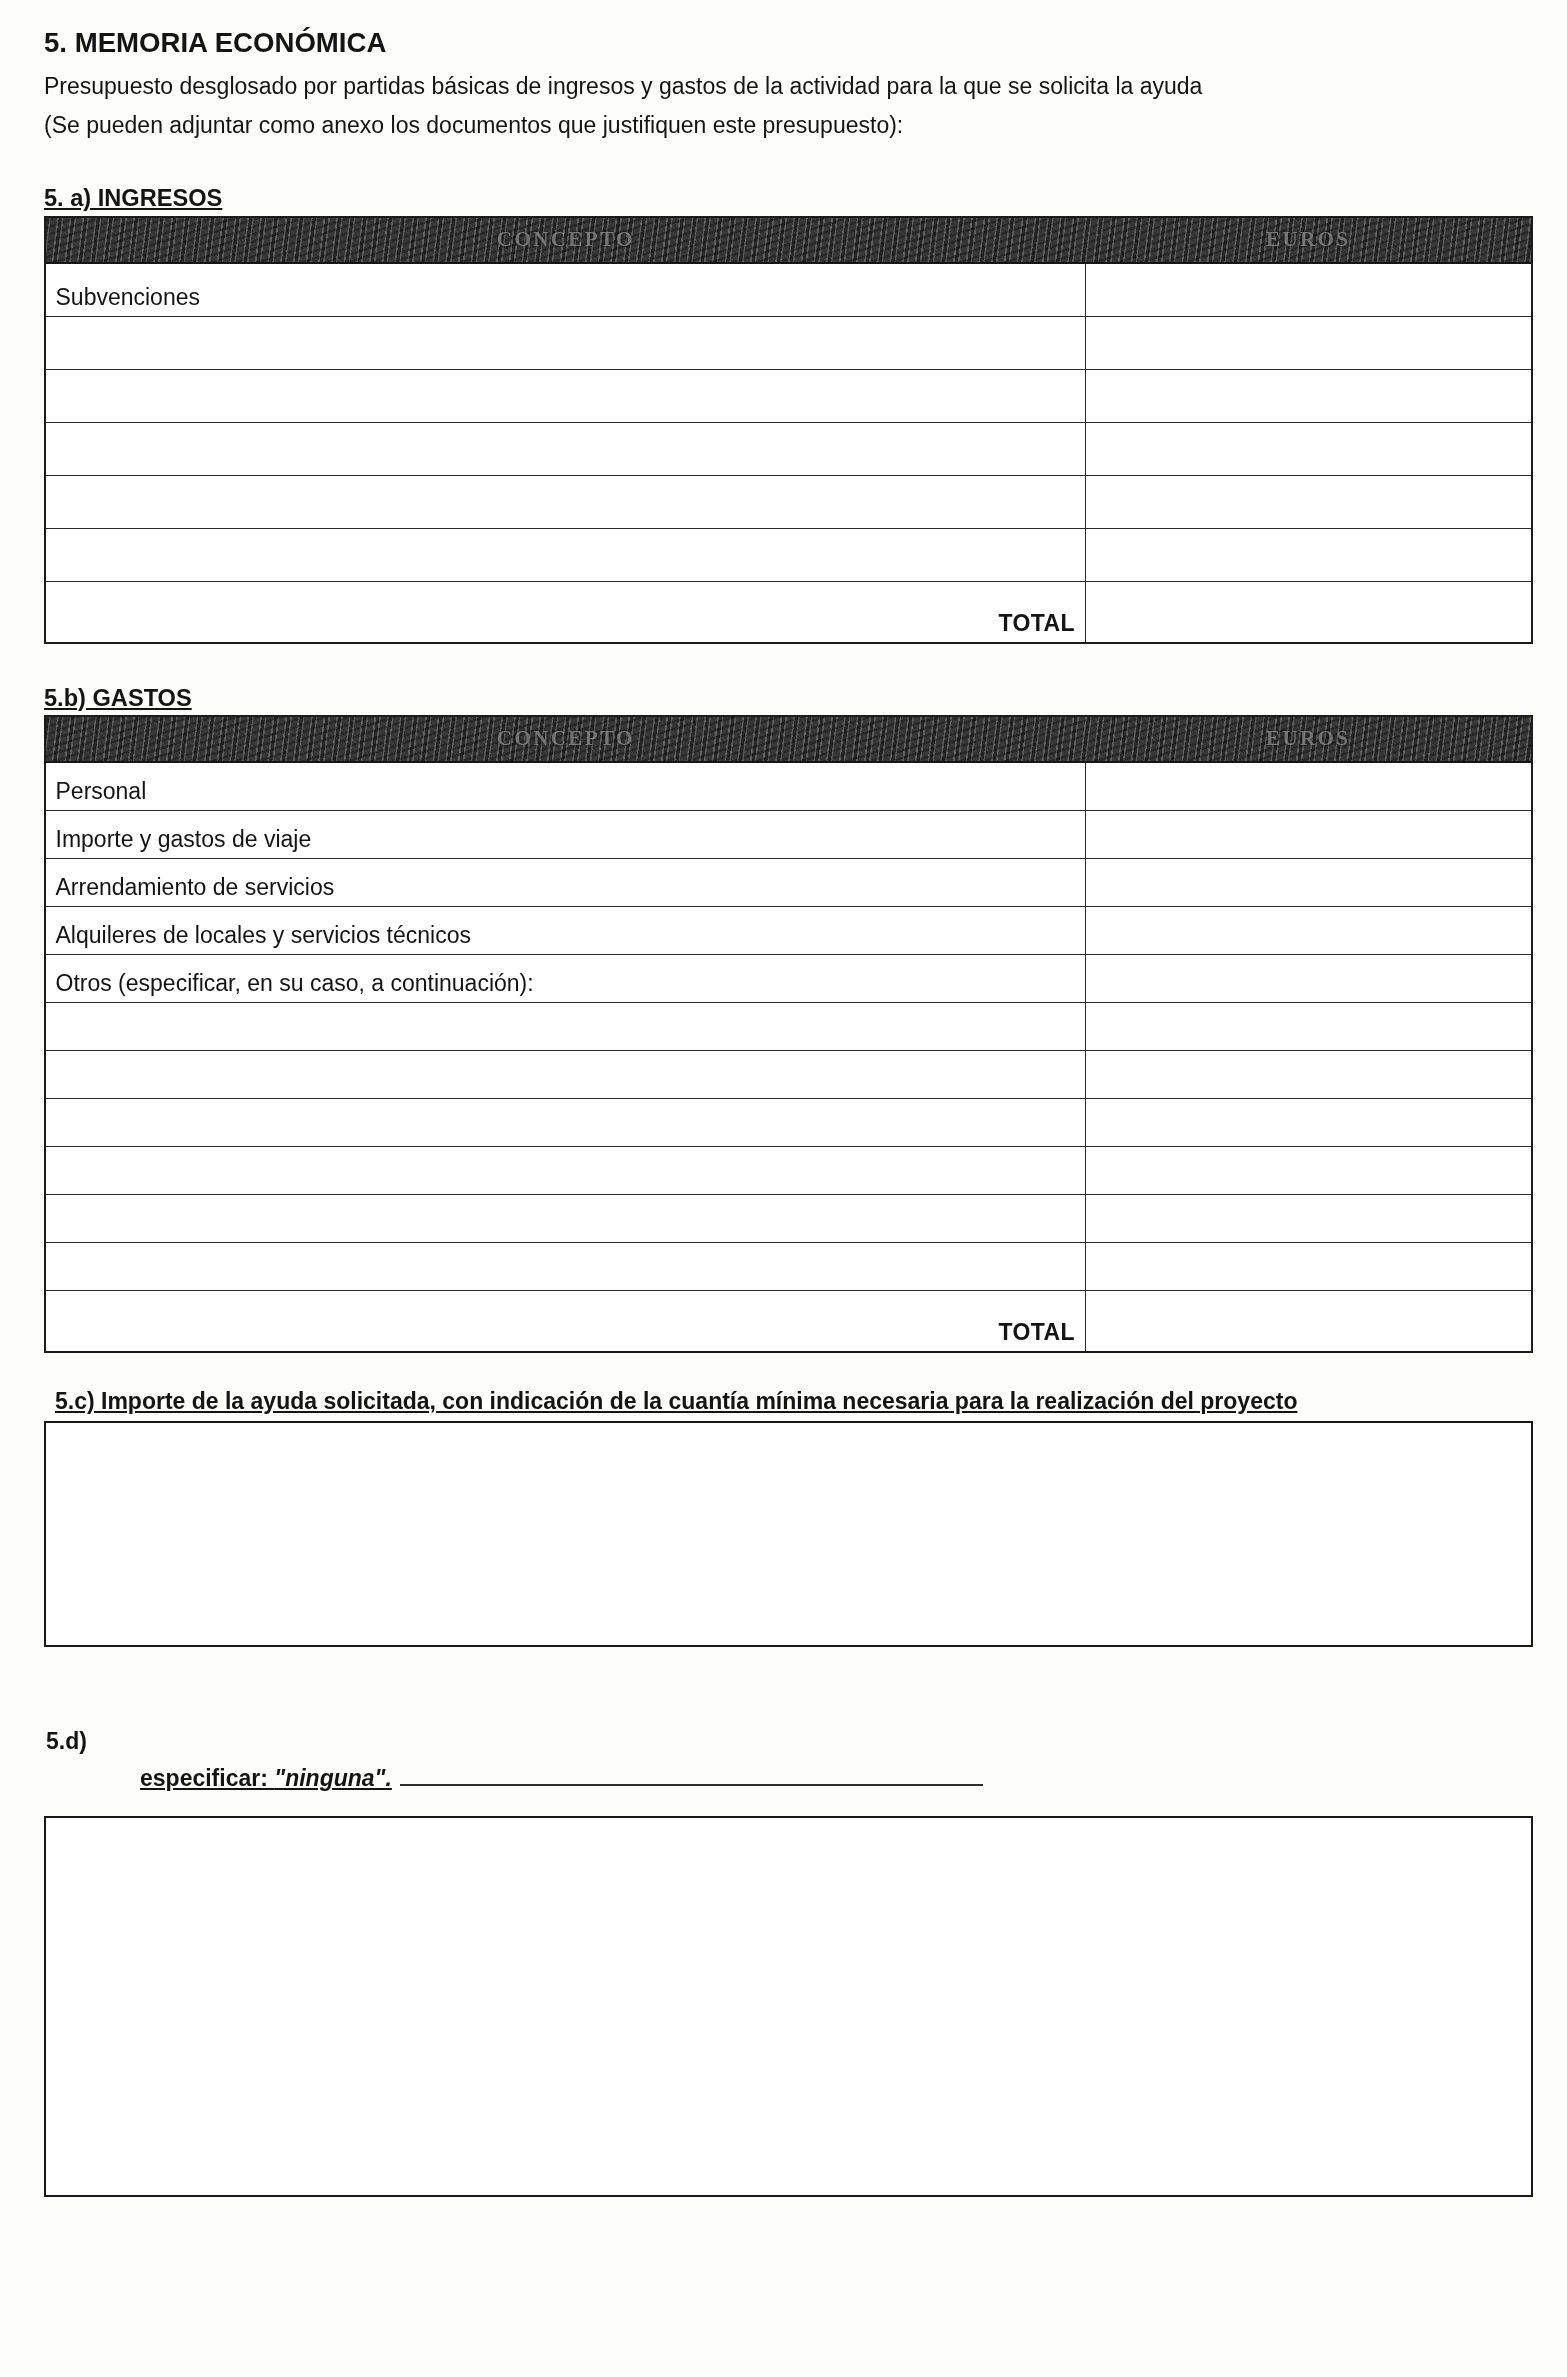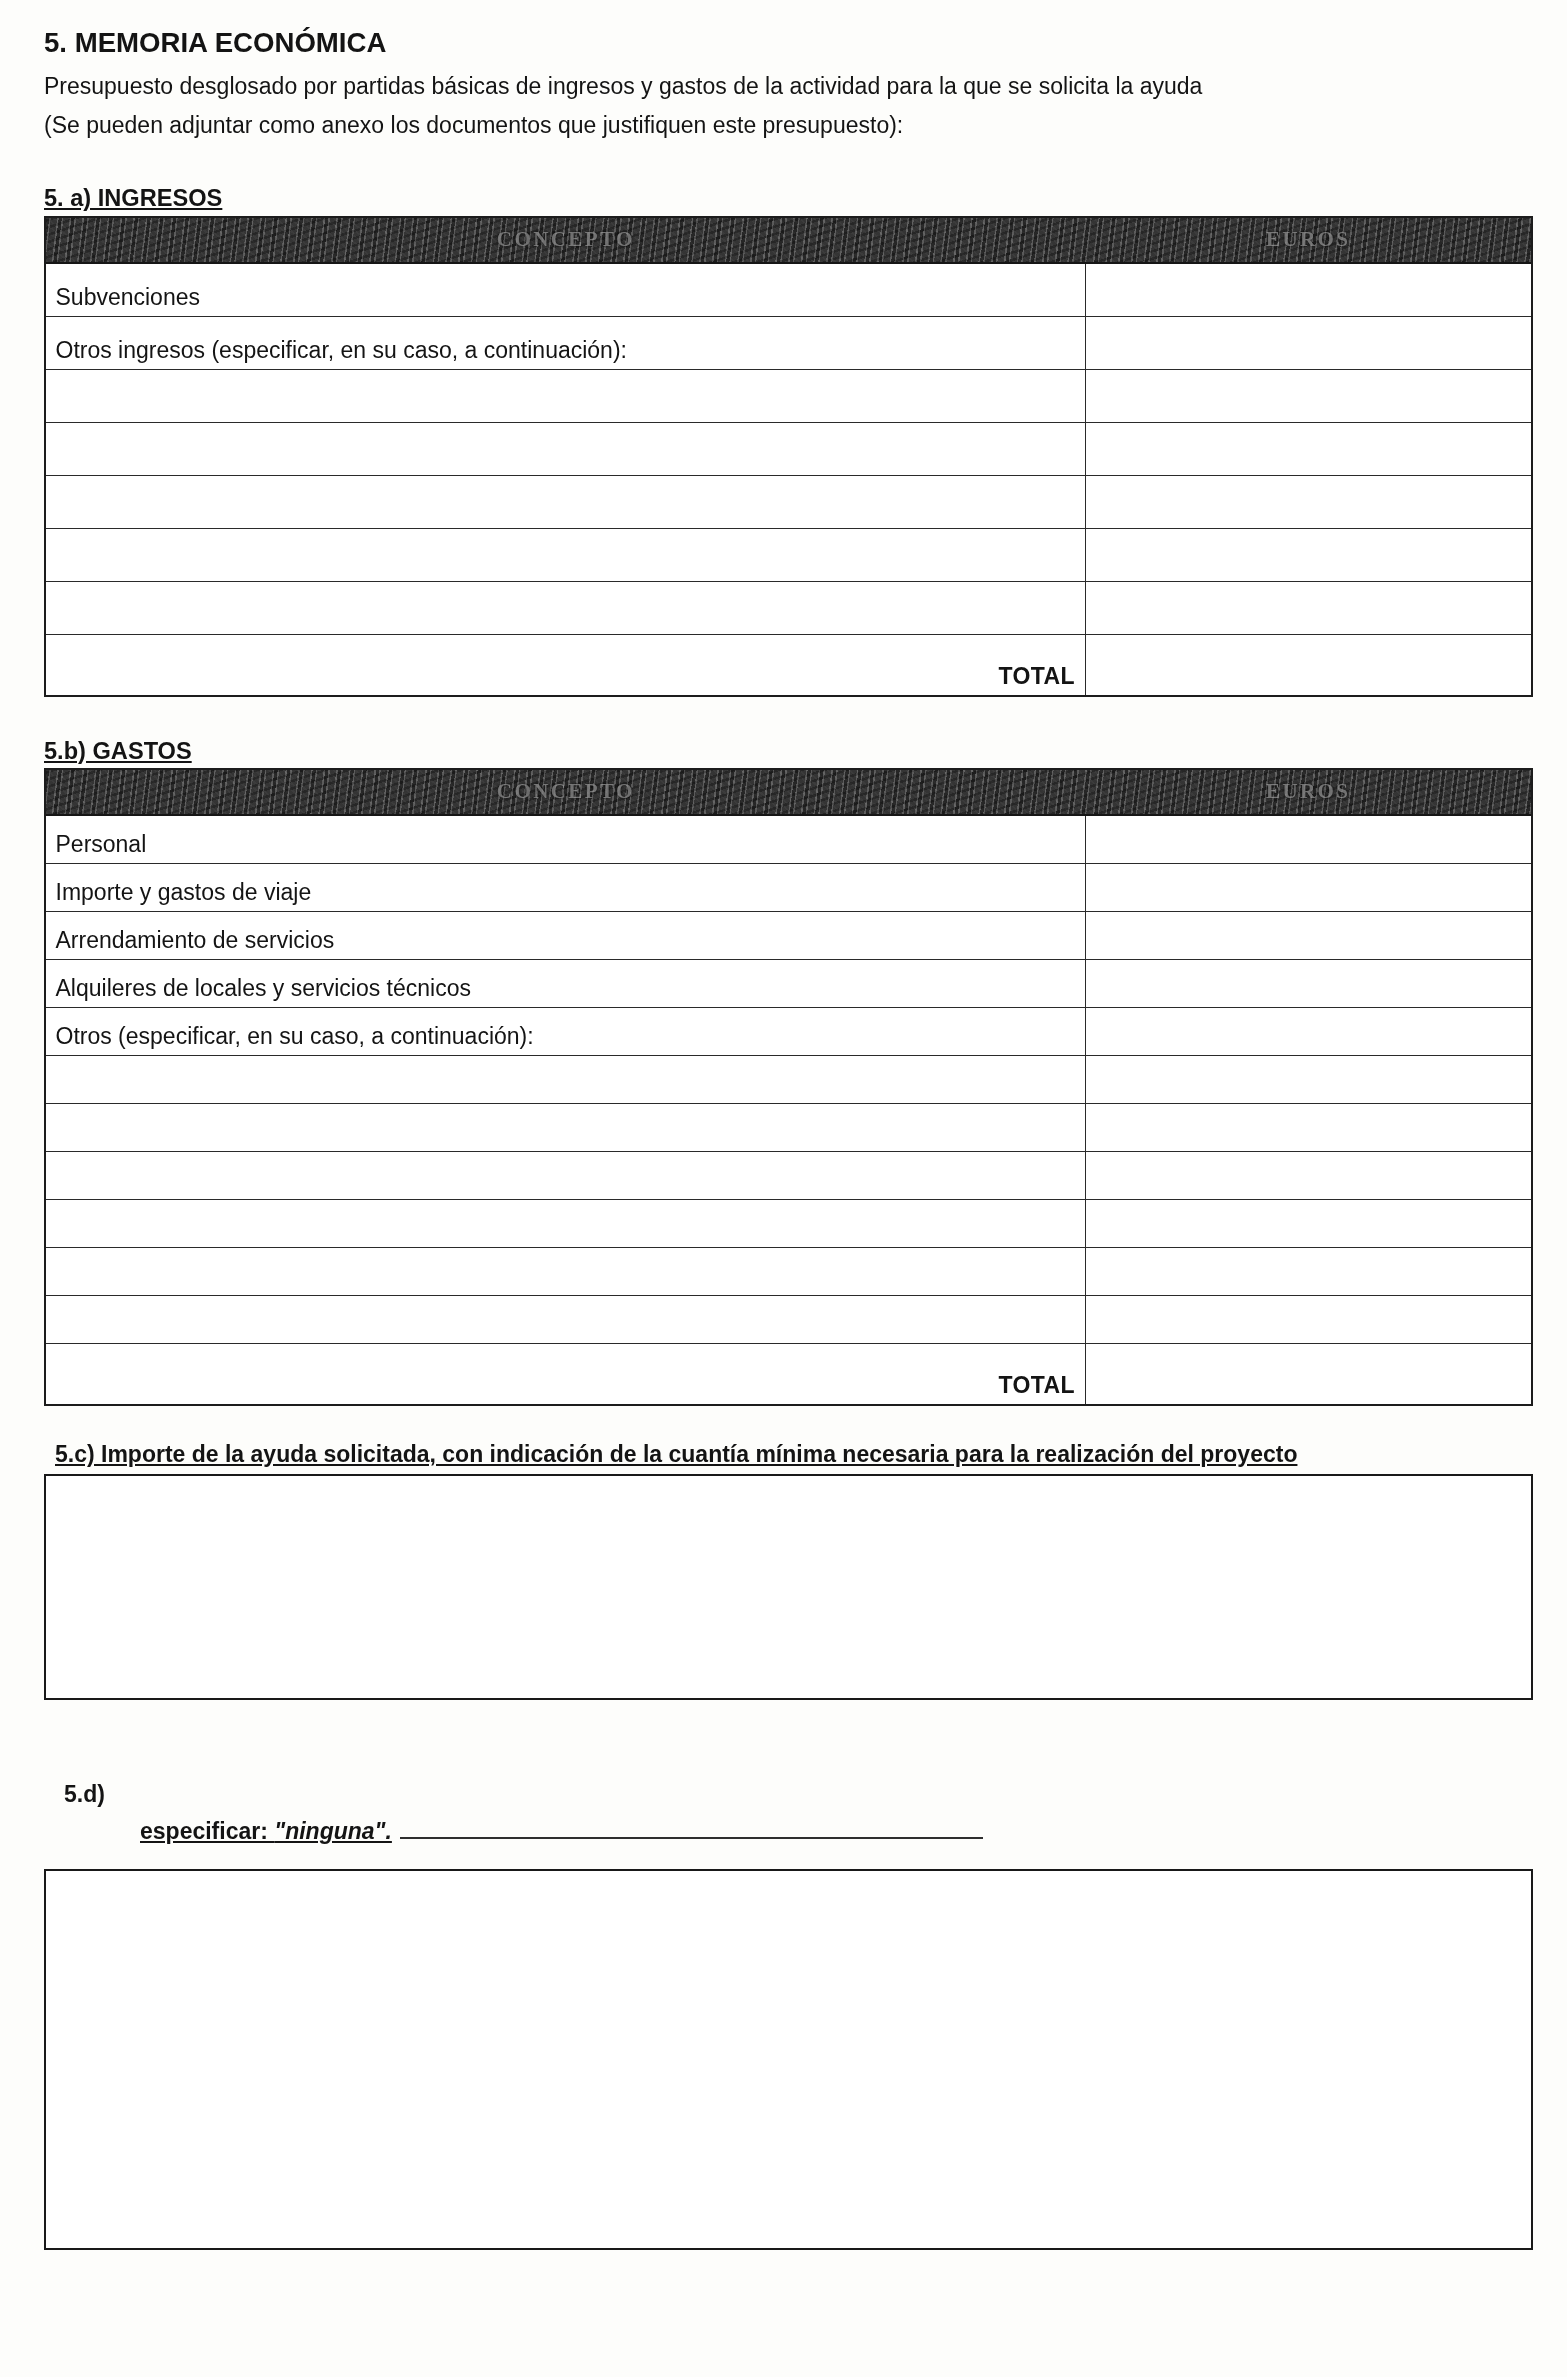--- a/index.html
+++ b/index.html
@@ -41,21 +41,21 @@
   .tcell.w-concept{border-right:1.6px solid #2a2a2a;padding:0 9.5px 4.7px 9.5px;font-size:23px;}
   .tcell.w-euros{padding:0 7.9px 4.7px 7.9px;font-size:23px;}
   .total-label{justify-content:flex-end;font-weight:bold;font-size:24.4px;padding-bottom:9.5px;letter-spacing:0.4px;}
 
   .sec-c{margin-top:35px;}
   .sec-c-head{font-size:23px;font-weight:bold;text-decoration:underline;margin:0 0 6.3px 11px;}
   .answer-box{border:2.4px solid #191919;background:#fff;}
   .box-c{height:222px;}
 
   .sec-d{position:relative;margin-top:76px;}
-  .d-label{position:absolute;left:20px;top:0;font-weight:bold;font-size:23px;line-height:37px;}
+  .d-label{position:absolute;left:2px;top:0;font-weight:bold;font-size:23px;line-height:37px;}
   .sec-d-text{margin:0;padding-left:96px;padding-right:1.6px;text-align:justify;
     font-weight:bold;font-size:23px;line-height:37px;}
   .u{text-decoration:underline;}
   .it{font-style:italic;}
   .tail-line{display:inline-block;width:583px;height:4.7px;border-bottom:2.4px solid #2e2e2e;margin-left:7.9px;}
   .box-d{height:377px;margin-top:19px;}
 </style>
 </head>
 <body>
 
@@ -71,24 +71,20 @@
       <div class="band-cell w-concept">CONCEPTO</div>
       <div class="band-cell w-euros">EUROS</div>
     </div>
     <div>
 
         <div class="trow">
           <div class="tcell w-concept">Subvenciones</div>
           <div class="tcell w-euros"></div>
         </div>
 
-        <div class="trow">
-          <div class="tcell w-concept">Otros ingresos (especificar, en su caso, a continuación):</div>
-          <div class="tcell w-euros"></div>
-        </div>
 
         <div class="trow">
           <div class="tcell w-concept"></div>
           <div class="tcell w-euros"></div>
         </div>
 
         <div class="trow">
           <div class="tcell w-concept"></div>
           <div class="tcell w-euros"></div>
         </div>

